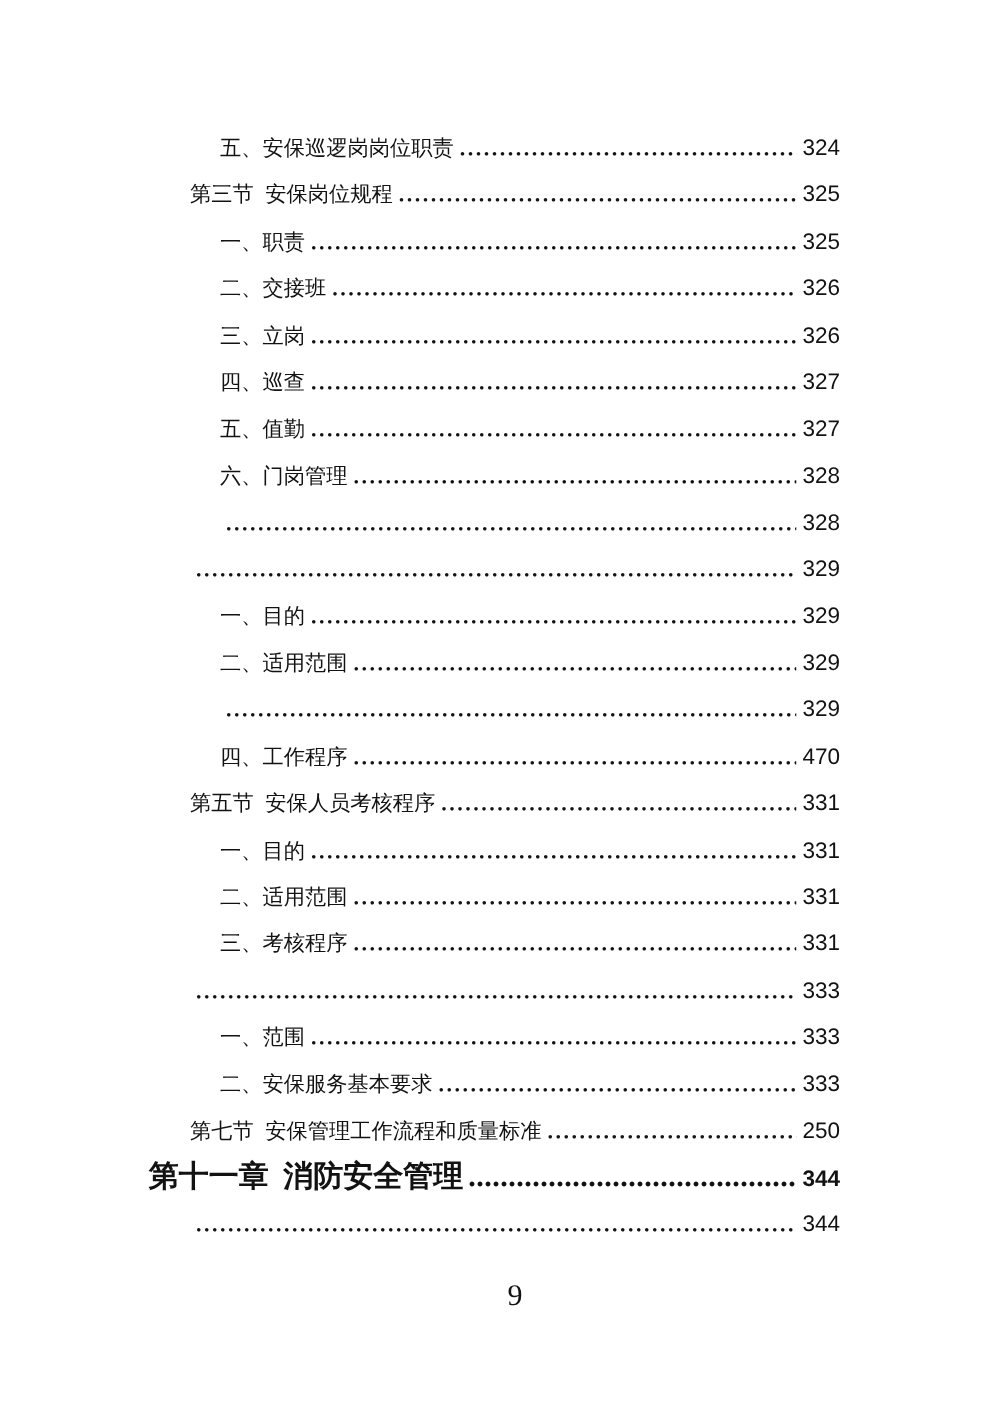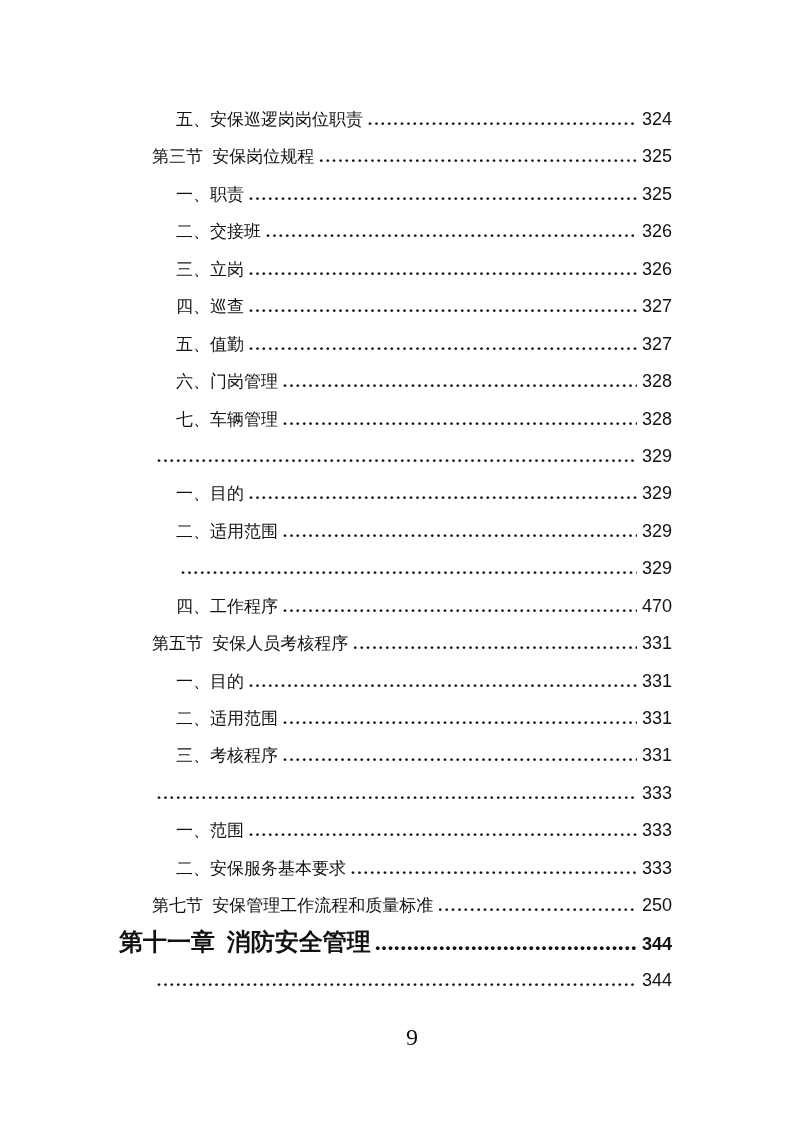--- a/index.html
+++ b/index.html
@@ -110,21 +110,20 @@
       <span class="t">五、值勤</span>
         <span class="leader">................................................................................................................................................................................................................................................</span>
         <span class="pg">327</span>
     </div>
     <div class="row item">
       <span class="t">六、门岗管理</span>
         <span class="leader">................................................................................................................................................................................................................................................</span>
         <span class="pg">328</span>
     </div>
     <div class="row item">
-      <span class="t">七、车辆管理</span>
         <span class="leader">................................................................................................................................................................................................................................................</span>
         <span class="pg">328</span>
     </div>
     <div class="row section">
         <span class="leader">................................................................................................................................................................................................................................................</span>
         <span class="pg">329</span>
     </div>
     <div class="row item">
       <span class="t">一、目的</span>
         <span class="leader">................................................................................................................................................................................................................................................</span>

